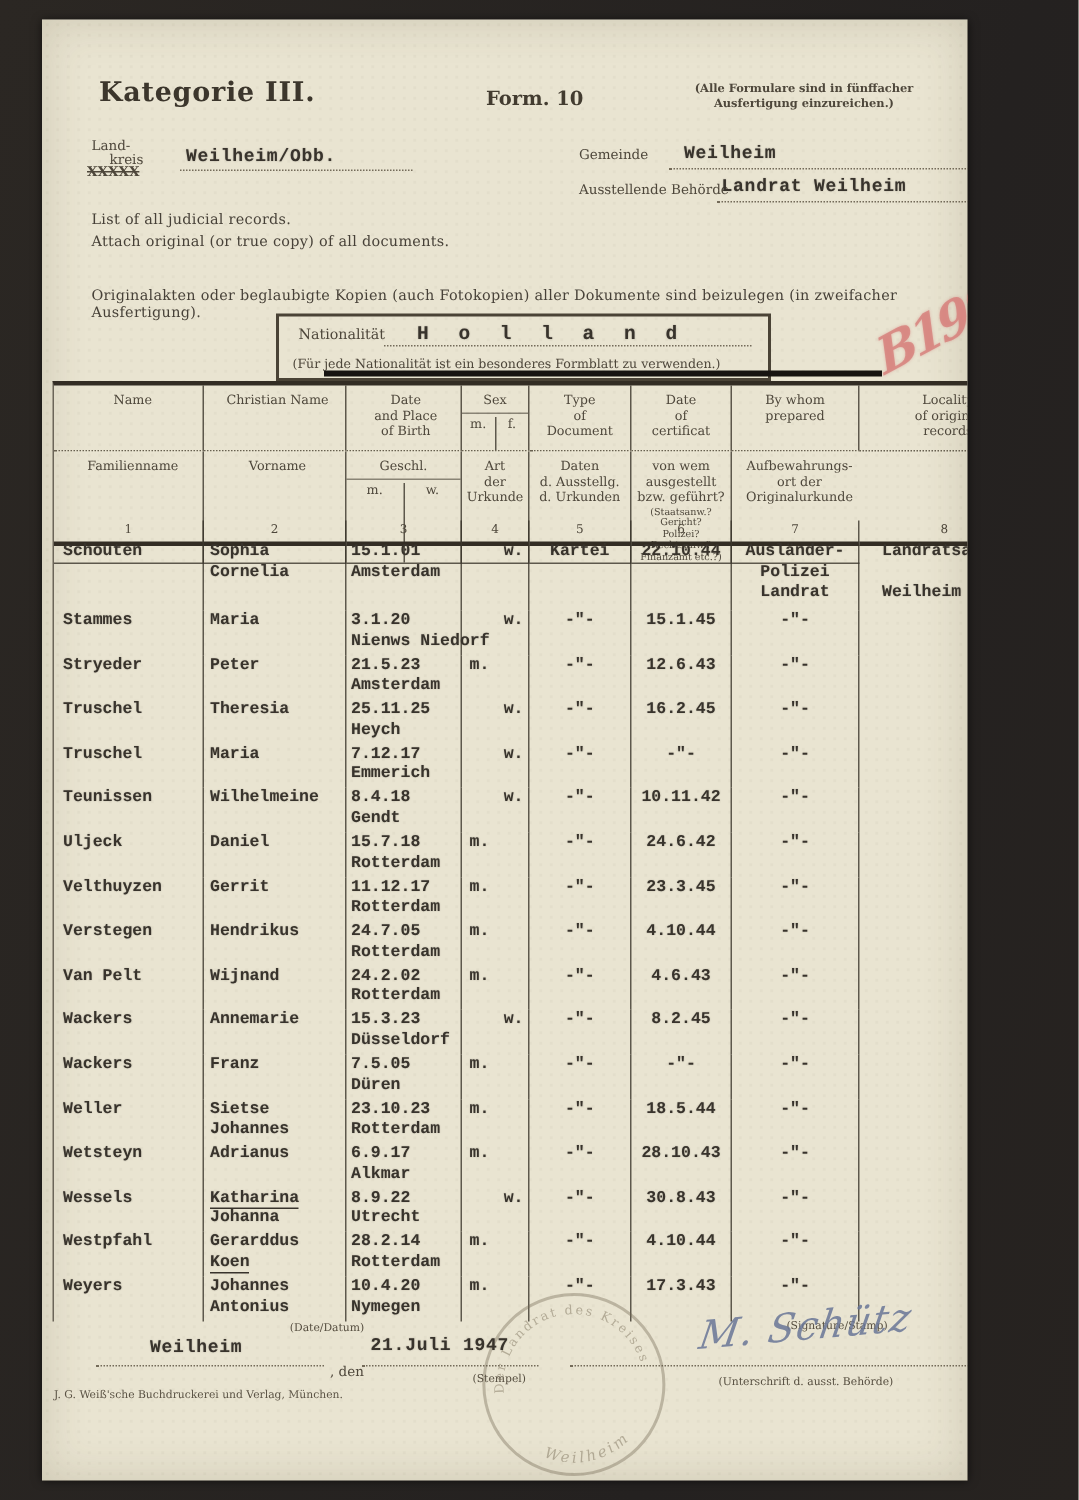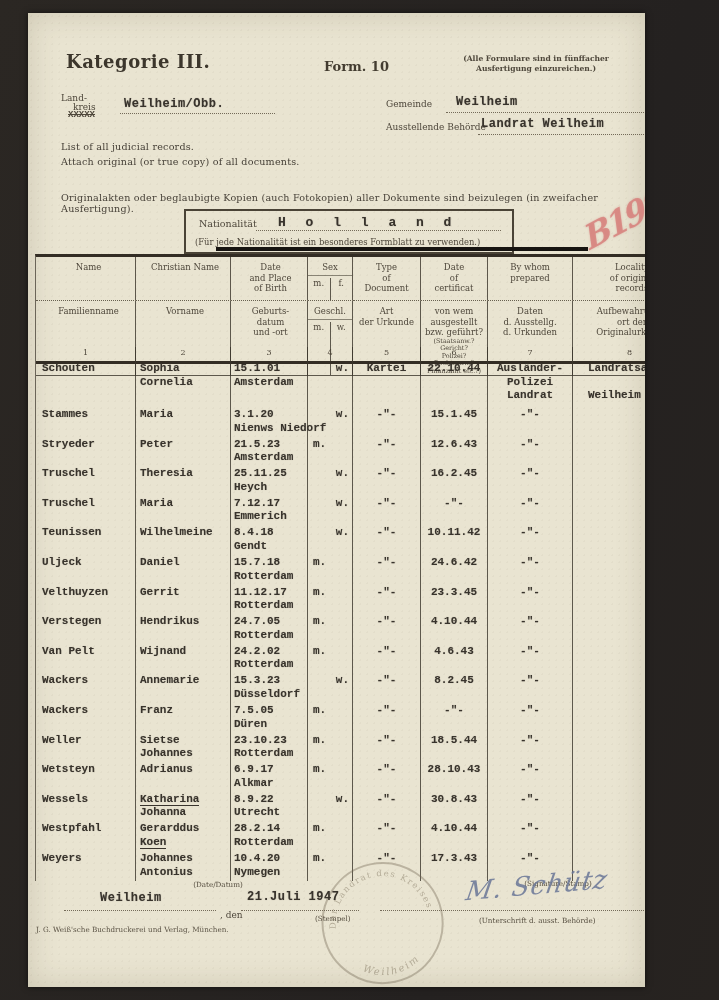--- a/index.html
+++ b/index.html
@@ -110,21 +110,21 @@
 
 <div class="paper">
 
   <div class="abs category" style="left:38px; top:38px;">Kategorie III.</div>
   <div class="abs formno" style="left:296px; top:46px;">Form. 10</div>
   <div class="abs copies printed pre" style="right:14px; top:41px; width:190px;">(Alle Formulare sind in fünffacher
 Ausfertigung einzureichen.)</div>
 
   <div class="abs printed small-label" style="left:33px; top:80px;">Land-</div>
   <div class="abs printed small-label" style="left:45px; top:89px;">kreis</div>
-  <div class="abs printed struck" style="left:40px; top:97px;font-family:Liberation Mono, monospace;">XXXXX</div>
+  <div class="abs printed struck" style="left:30px; top:97px;">XXXXX</div>
   <div class="abs typed fill12" style="left:96px; top:84px;">Weilheim/Obb.</div>
   <div class="abs dotted" style="left:92px; top:100px; width:155px;"></div>
 
   <div class="abs printed small-label" style="left:358px; top:86px;">Gemeinde</div>
   <div class="abs typed fill12" style="left:428px; top:82px;">Weilheim</div>
   <div class="abs dotted" style="left:418px; top:99px; width:218px;"></div>
 
   <div class="abs printed small-label" style="left:358px; top:109px;">Ausstellende Behörde</div>
   <div class="abs typed fill12" style="left:453px; top:104px;">Landrat Weilheim</div>
   <div class="abs dotted" style="left:450px; top:121px; width:186px;"></div>
@@ -185,47 +185,42 @@
 records</div>
           </div>
         </div>
         <div class="h-row de">
           <div class="h-cell c1">
             <div class="pre">Familienname</div>
           </div>
           <div class="h-cell c2">
             <div class="pre">Vorname</div>
           </div>
-          <div class="h-cell c3">
-            <div class="pre">Geburts-
-datum
-und -ort</div>
-          </div>
           <div class="h-cell c4">
             <div class="pre">Geschl.</div>
             <div class="sexsub">
               <div class="sexhalf">m.</div>
               <div class="sexhalf">w.</div>
             </div>
           </div>
           <div class="h-cell c5">
             <div class="pre">Art
 der Urkunde</div>
           </div>
+          <div class="h-cell c6">
+            <div class="pre">Daten
+d. Ausstellg.
+d. Urkunden</div>
+          </div>
           <div class="h-cell c7">
             <div class="pre">von wem ausgestellt
 bzw. geführt?</div>
             <div class="pre tiny">(Staatsanw.? Gericht?
 Polizei? Rechtsanw.?
 Finanzamt etc.?)</div>
-          </div>
-          <div class="h-cell c6">
-            <div class="pre">Daten
-d. Ausstellg.
-d. Urkunden</div>
           </div>
           <div class="h-cell c8">
             <div class="pre">Aufbewahrungs-
 ort der
 Originalurkunde</div>
           </div>
         </div>
         <div class="h-row num">
           <div class="h-cell c1">
             <div>1</div>

